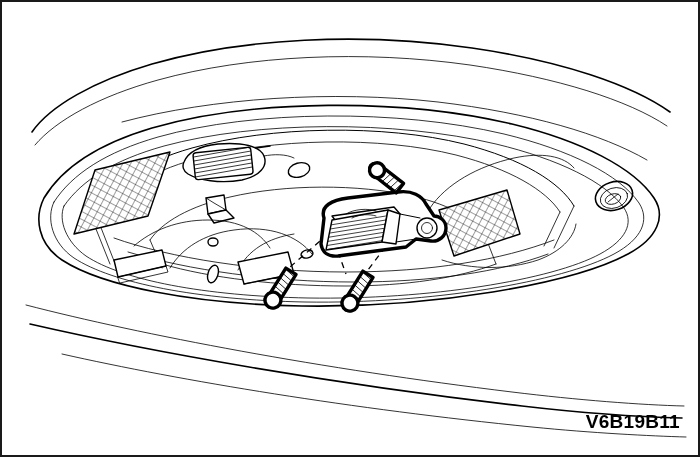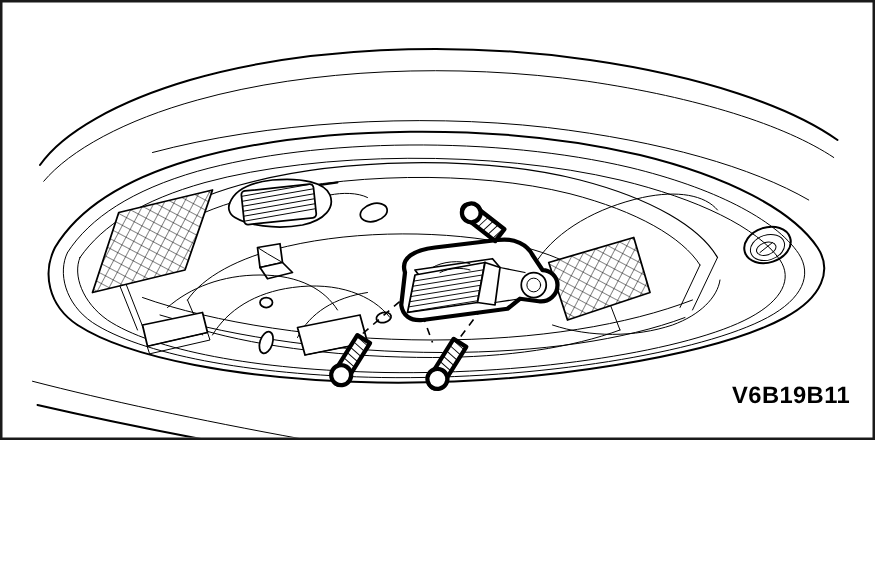--- a/index.html
+++ b/index.html
@@ -6,21 +6,21 @@
     margin: 0;
     padding: 0;
     background: #ffffff;
   }
   body {
     font-family: "Liberation Sans", sans-serif;
   }
   #figure-frame {
     position: relative;
     width: 700px;
-    height: 352px;
+    height: 457px;
     box-sizing: border-box;
     border: 2px solid #1a1a1a;
     background: #ffffff;
     overflow: hidden;
   }
   #figure-svg {
     position: absolute;
     left: 0;
     top: 0;
     width: 700px;

